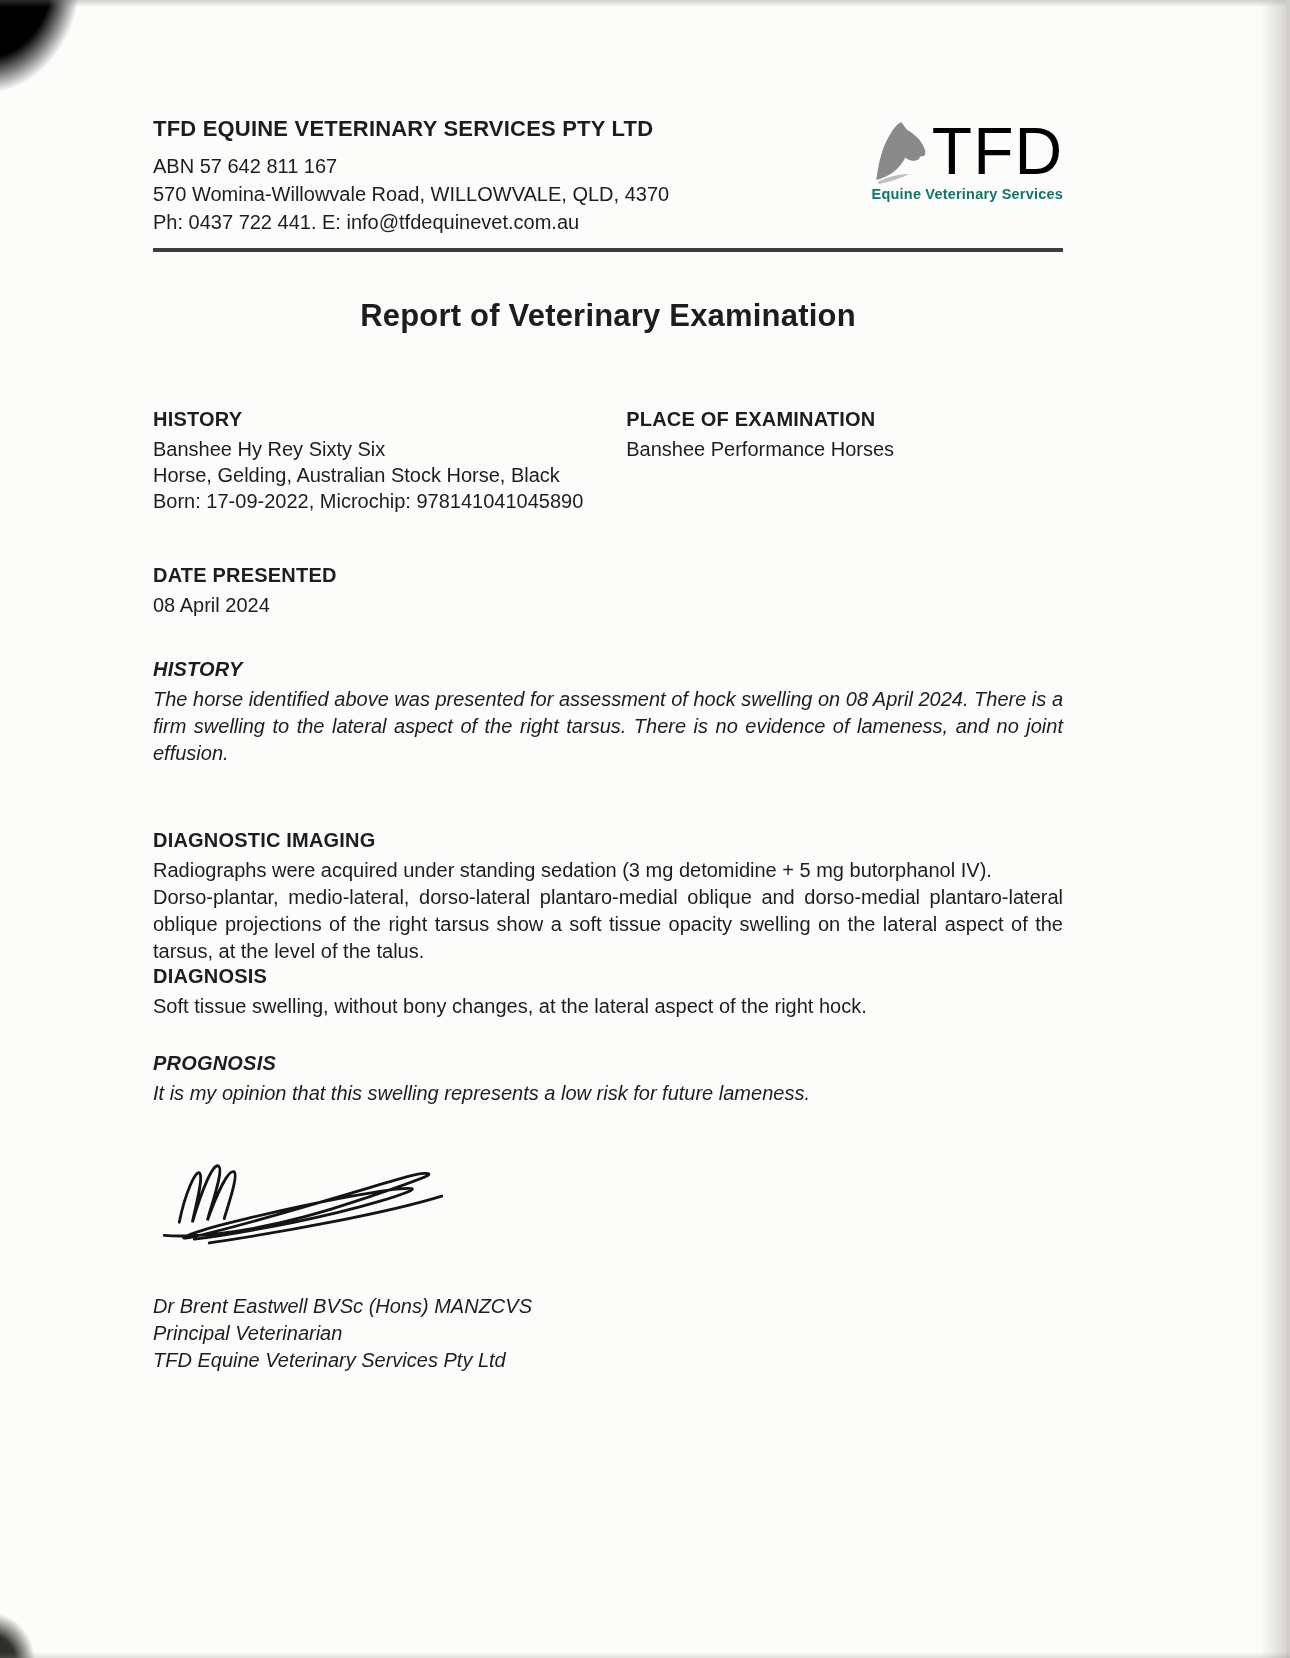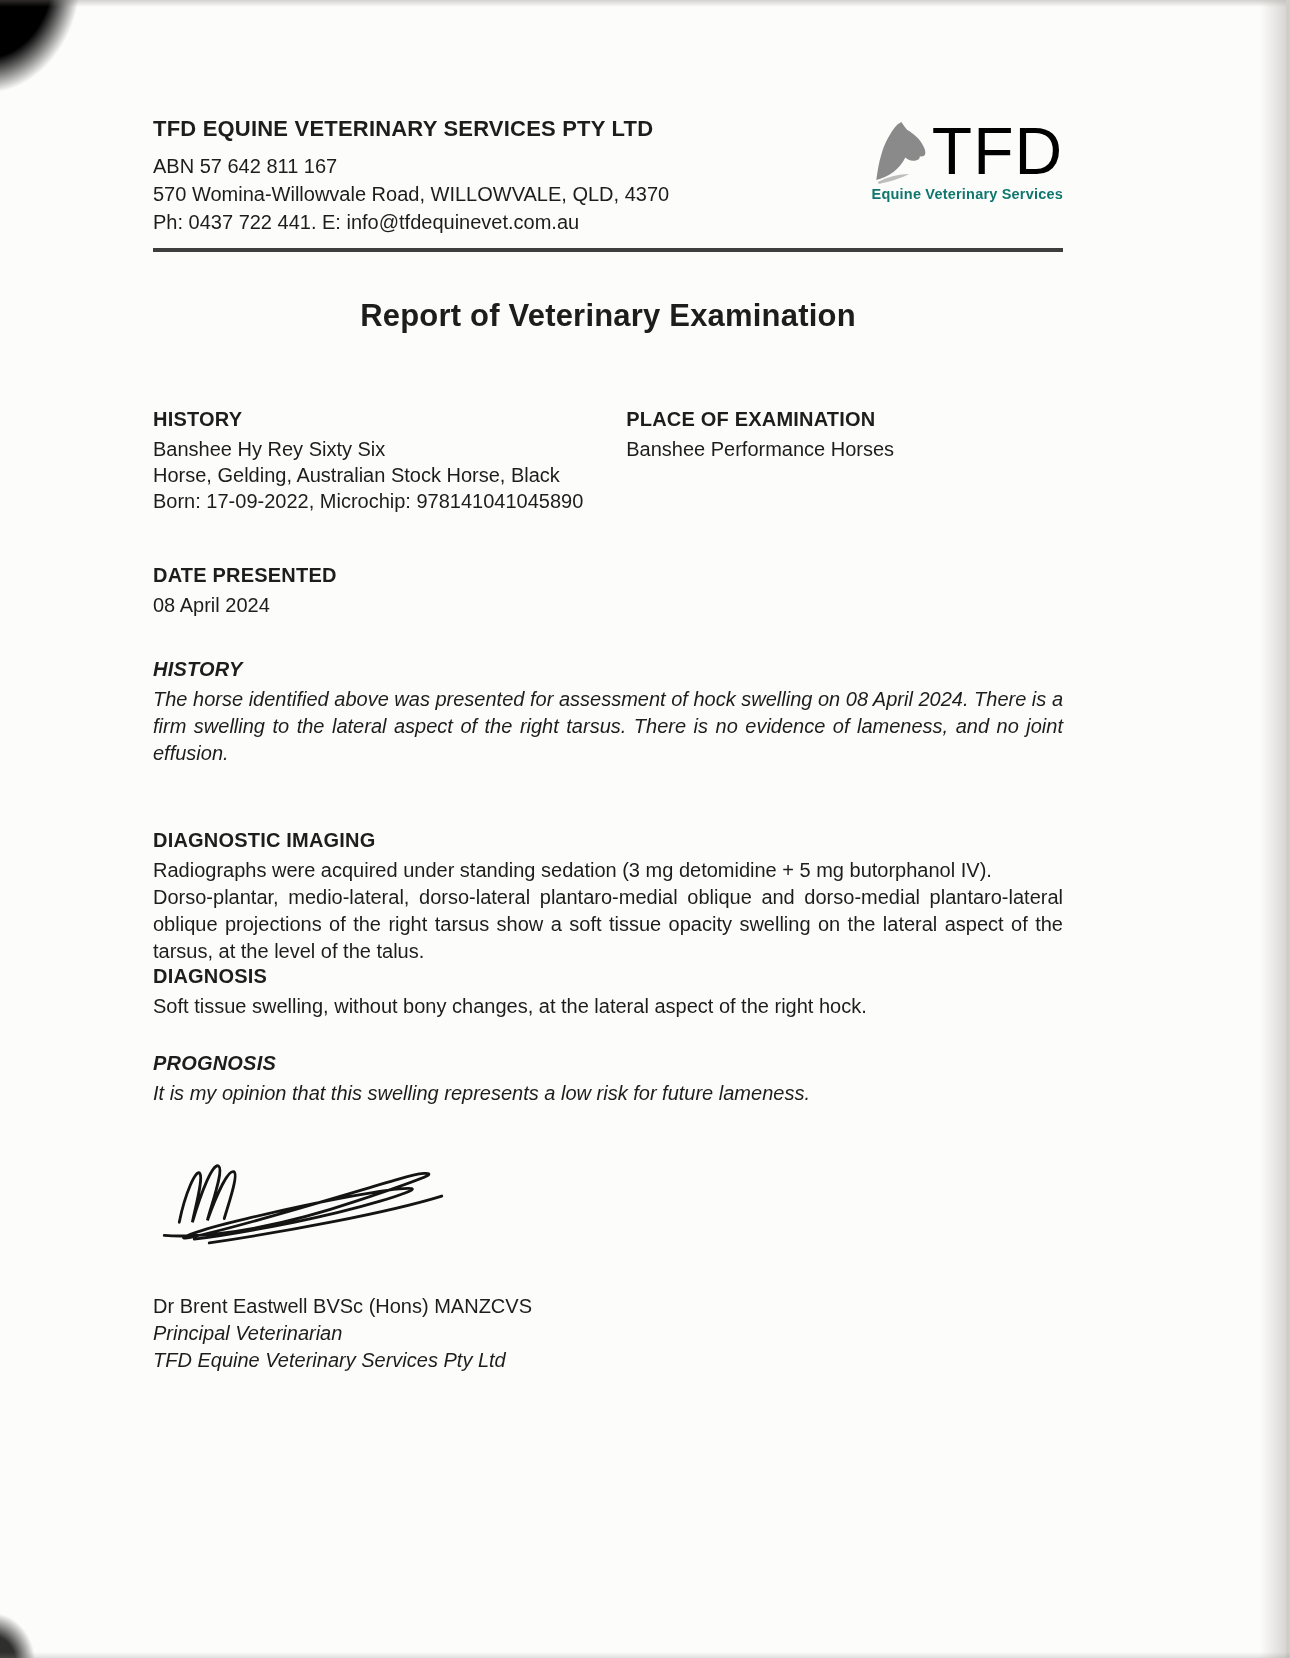--- a/index.html
+++ b/index.html
@@ -47,21 +47,21 @@
   .sec-date{margin-top:50px;}
   .sec-history{margin-top:40px;font-style:italic;}
   .sec-imaging{margin-top:62px;}
   .sec-diagnosis{}
   .sec-prognosis{margin-top:32px;font-style:italic;}
   .para{font-size:20px;line-height:27px;margin:0;}
   .justified{text-align:justify;}
 
   .signature-wrap{margin-top:22px;height:150px;display:flex;align-items:center;}
   .sig-block{margin-top:14px;}
-  .sig-line{font-size:20px;line-height:27px;}
+  .sig-line{font-size:20px;line-height:27px;font-style:italic;}
   .italic{font-style:italic;}
 
   svg{display:block;}
 </style>
 </head>
 <body>
 
 <div class="corner-tl"></div>
 <div class="edge-top"></div>
 <div class="edge-right"></div>

